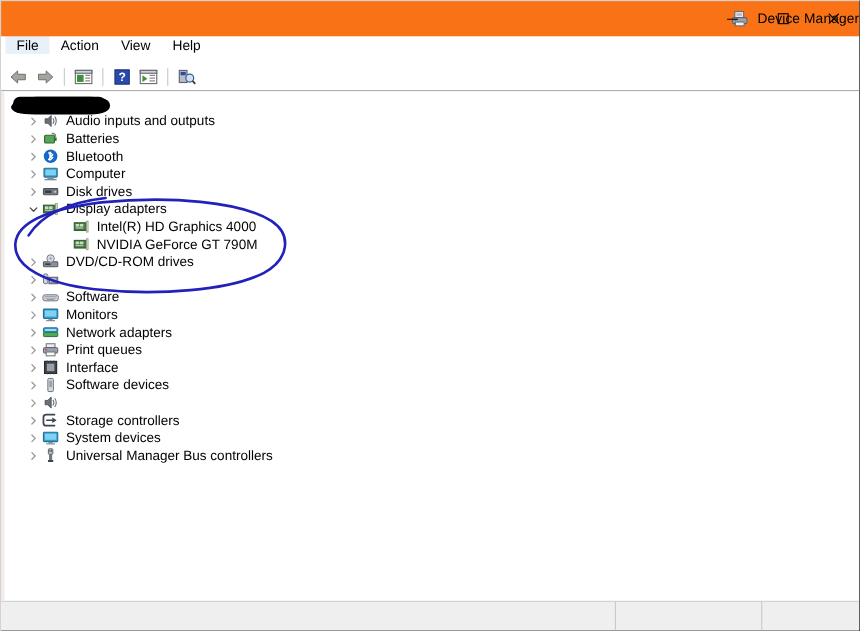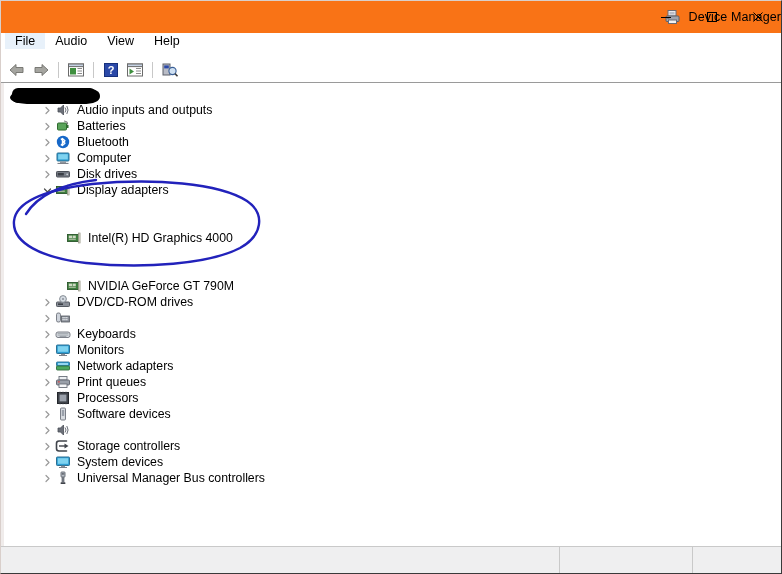--- a/index.html
+++ b/index.html
@@ -135,22 +135,22 @@
   }
   .row {
     height: 16px;
     display: flex;
     align-items: center;
     font-size: 12.3px;
     color: #000000;
     white-space: nowrap;
   }
   .row.level0 { padding-left: 8px; }
-  .row.level1 { padding-left: 36px; }
-  .row.level2 { padding-left: 62px; margin-top: 32px; }
+  .row.level1 { padding-left: 19px; }
+  .row.level2 { padding-left: 62px; }
 
   .chev {
     width: 15px;
     flex: 0 0 15px;
     display: flex;
     align-items: center;
     justify-content: center;
   }
   .chev svg { display: block; }
 
@@ -232,21 +232,21 @@
         <svg width="12" height="12" viewBox="0 0 12 12">
           <line x1="1.5" y1="1.5" x2="10.5" y2="10.5" stroke="#000" stroke-width="1"></line>
           <line x1="10.5" y1="1.5" x2="1.5" y2="10.5" stroke="#000" stroke-width="1"></line>
         </svg>
       </button>
     </div>
   </div>
 
   <div id="menubar">
     <div class="menuitem active">File</div>
-    <div class="menuitem">Audio</div>
+    <div class="menuitem">Action</div>
     <div class="menuitem">View</div>
     <div class="menuitem">Help</div>
   </div>
 
   <div id="toolbar">
     <button class="tbtn">
       <svg width="20" height="16" viewBox="0 0 20 16">
         <path d="M9 2.5 L3 8 L9 13.5 L9 10.5 L16 10.5 L16 5.5 L9 5.5 Z" fill="#a5a5a0" stroke="#6f6f6b" stroke-width="0.9" stroke-linejoin="round"></path>
       </svg>
     </button>
@@ -489,21 +489,21 @@
           </svg>
         </span>
         <span class="icon">
           <svg width="16" height="16" viewBox="0 0 16 16">
             <rect x="1" y="6" width="14" height="5.5" rx="2" fill="#d7dbe0" stroke="#6e737c" stroke-width="0.9"></rect>
             <line x1="2.6" y1="7.6" x2="13.4" y2="7.6" stroke="#8d939b" stroke-width="0.7"></line>
             <line x1="2.6" y1="9.1" x2="13.4" y2="9.1" stroke="#8d939b" stroke-width="0.7"></line>
             <line x1="4.6" y1="10.4" x2="11.4" y2="10.4" stroke="#8d939b" stroke-width="0.9"></line>
           </svg>
         </span>
-        <span class="label">Keyboards</span>
+        <span class="label">Software</span>
       </div>
 
 
       <div class="row level1">
         <span class="chev">
           <svg width="9" height="9" viewBox="0 0 9 9">
             <path d="M3 1.5 L6 4.5 L3 7.5" fill="none" stroke="#9a9a9a" stroke-width="1.2" stroke-linecap="round" stroke-linejoin="round"></path>
           </svg>
         </span>
         <span class="icon">
@@ -563,21 +563,21 @@
             <g stroke="#6b707a" stroke-width="0.9">
               <line x1="5" y1="1.6" x2="5" y2="2.5"></line>
                 <line x1="8" y1="1.6" x2="8" y2="2.5"></line>
                 <line x1="11" y1="1.6" x2="11" y2="2.5"></line>
               <line x1="5" y1="13.5" x2="5" y2="14.4"></line>
                 <line x1="8" y1="13.5" x2="8" y2="14.4"></line>
                 <line x1="11" y1="13.5" x2="11" y2="14.4"></line>
             </g>
           </svg>
         </span>
-        <span class="label">Processors</span>
+        <span class="label">Interface</span>
       </div>
 
       <div class="row level1">
         <span class="chev">
           <svg width="9" height="9" viewBox="0 0 9 9">
             <path d="M3 1.5 L6 4.5 L3 7.5" fill="none" stroke="#9a9a9a" stroke-width="1.2" stroke-linecap="round" stroke-linejoin="round"></path>
           </svg>
         </span>
         <span class="icon">
           <svg width="16" height="16" viewBox="0 0 16 16">

